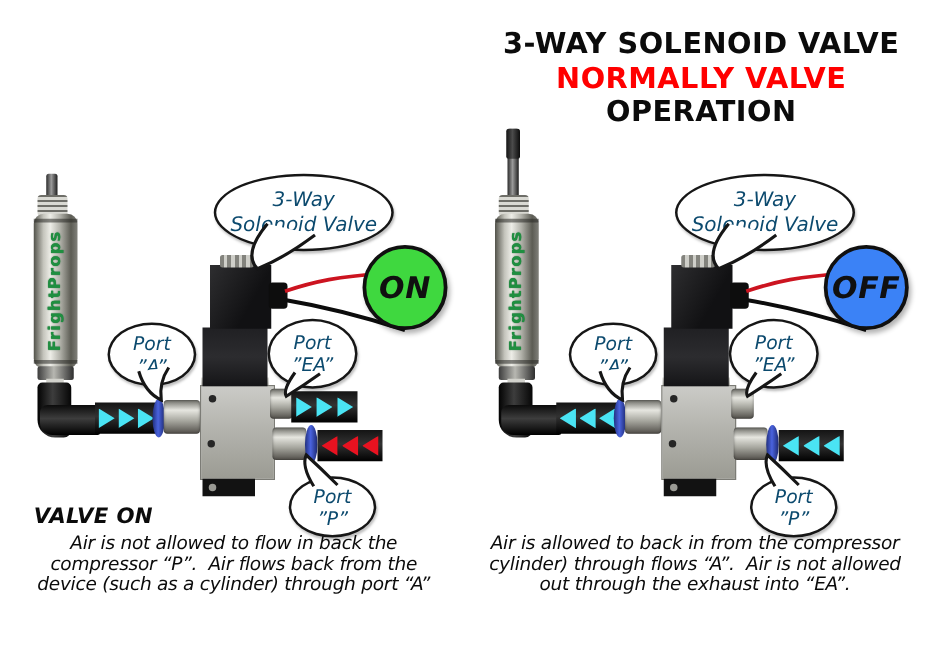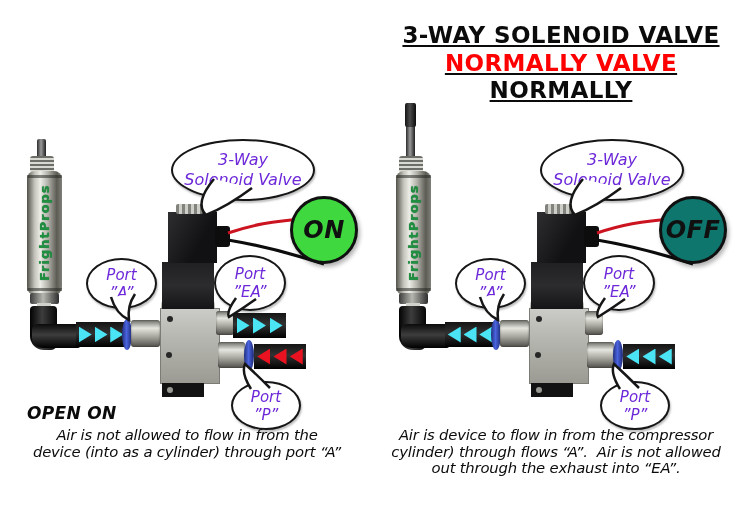--- a/index.html
+++ b/index.html
@@ -1,20 +1,20 @@
 <!DOCTYPE html>
 <html><head>
 <meta charset="utf-8">
 <style>
   html,body{margin:0;padding:0;width:750px;height:521px;background:#ffffff;overflow:hidden;
     font-family:"DejaVu Sans","Liberation Sans",sans-serif;color:#0b0b0b;}
   .abs{position:absolute;}
   
   #title{position:absolute;left:378px;top:22px;width:366px;text-align:center;
-    font-weight:bold;font-size:23px;line-height:27.5px;letter-spacing:.4px;z-index:4;text-decoration:underline;}
+    font-weight:bold;font-size:23px;line-height:27.5px;letter-spacing:.4px;z-index:4;}
   #title .red-line{color:#ff0000;}
   
   .panel{position:absolute;top:0;width:375px;height:521px;}
   #panel-on{left:0;}
   #panel-off{left:369px;}
   
   .cyl-rod{left:37px;top:139px;width:9px;height:19px;border-radius:2px;
     background:linear-gradient(90deg,#2c2c2c,#9a9a9a 45%,#1e1e1e);}
   .panel-off .cyl-rod{top:103px;height:58px;}
   .panel-off .cyl-rod::after{content:"";position:absolute;left:-1px;right:-1px;top:0;height:24px;
@@ -73,41 +73,41 @@
     background:repeating-linear-gradient(90deg,#83837d 0 3px,#cfcfc9 3px 6px);}
   .cable-gland{left:215px;top:226px;width:15px;height:21px;border-radius:3px;background:#0d0d0d;}
   
   .badge{position:absolute;left:290px;top:196px;width:62px;height:62px;border-radius:50%;
     border:3.5px solid #101010;display:flex;align-items:center;justify-content:center;
     font-style:italic;font-weight:bold;font-size:24px;letter-spacing:.5px;color:#101010;
     box-shadow:2px 3px 4px rgba(0,0,0,.3);z-index:3;}
   
   .bubble{position:absolute;background:#fff;border:2.5px solid #161616;border-radius:50%;
     display:flex;flex-direction:column;align-items:center;justify-content:center;text-align:center;
-    font-style:italic;color:#6d28d9;z-index:5;box-shadow:1px 2px 2px rgba(0,0,0,.25);}
+    font-style:italic;color:#0c4a6e;z-index:5;box-shadow:1px 2px 2px rgba(0,0,0,.25);}
   .bubble-valve{left:171px;top:139px;width:140px;height:58px;font-size:16px;line-height:20px;}
   .bubble-a{left:86px;top:258px;width:67px;height:47px;font-size:15px;line-height:18px;}
   .bubble-ea{left:214px;top:255px;width:68px;height:52px;font-size:15px;line-height:18px;}
   .bubble-p{left:231px;top:381px;width:66px;height:45px;font-size:15px;line-height:18px;}
   .overlay{position:absolute;left:0;top:0;width:375px;height:521px;pointer-events:none;}
   .overlay.wires{z-index:2;}
   .overlay.tails{z-index:6;}
   
   .caption-title{left:27px;top:403px;font-size:17px;font-weight:bold;font-style:italic;letter-spacing:.3px;}
   .caption-body{left:4px;top:427px;width:366px;text-align:center;font-style:italic;
     font-size:14.8px;line-height:16.5px;letter-spacing:-.2px;}
   .caption-line{white-space:pre;}
 </style>
 </head>
 <body>
 
 <div id="title">
   <div>3-WAY SOLENOID VALVE</div>
   <div class="red-line">NORMALLY VALVE</div>
-  <div>NORMALLY</div>
+  <div>OPERATION</div>
 </div>
 
 <div class="panel" id="panel-on">
 
   <div class="abs cyl-rod"></div>
   <div class="abs cyl-collar"></div>
   <div class="abs cyl-body">
     <div class="cyl-label">FrightProps</div>
   </div>
   <div class="abs cyl-cap"></div>
@@ -172,24 +172,25 @@
     <div>”P”</div>
   </div>
 
   <svg class="overlay tails" viewBox="0 0 375 521">
     <path d="M214,179 Q194,203 206,215 Q228,206 252,188" fill="#fff" stroke="#161616" stroke-width="2.5"></path>
     <path d="M111,297 Q116,314 129,320 Q127,306 135,294" fill="#fff" stroke="#161616" stroke-width="2.5"></path>
     <path d="M236,298 Q226,312 229,317 Q242,309 256,299" fill="#fff" stroke="#161616" stroke-width="2.5"></path>
     <path d="M251,389 Q241,373 245,364 Q257,375 270,388" fill="#fff" stroke="#161616" stroke-width="2.5"></path>
   </svg>
 
-  <div class="abs caption-title">OPEN ON</div>
+  <div class="abs caption-title">VALVE ON</div>
   <div class="abs caption-body">
-    <div class="caption-line">Air is not allowed to flow in from the</div>
-    <div class="caption-line">device (into as a cylinder) through port “A”</div>
+    <div class="caption-line">Air is not allowed to flow in back the</div>
+    <div class="caption-line">compressor “P”.  Air flows back from the</div>
+    <div class="caption-line">device (such as a cylinder) through port “A”</div>
   </div>
 </div>
 
 <div class="panel panel-off" id="panel-off">
 
   <div class="abs cyl-rod"></div>
   <div class="abs cyl-collar"></div>
   <div class="abs cyl-body">
     <div class="cyl-label">FrightProps</div>
   </div>
@@ -224,21 +225,21 @@
     <div class="flow-arrow left" style="background: rgb(74, 228, 244);"></div>
     <div class="flow-arrow left" style="background: rgb(74, 228, 244);"></div>
     <div class="flow-arrow left" style="background: rgb(74, 228, 244);"></div>
   </div>
 
   <svg class="overlay wires" viewBox="0 0 375 521">
     <path d="M228,233 C252,225 272,221 305,219" fill="none" stroke="#cc1420" stroke-width="3"></path>
     <path d="M228,240 C258,245 290,253 324,264" fill="none" stroke="#0c0c0c" stroke-width="3.2"></path>
   </svg>
 
-  <div class="badge" style="background: #0f766e;">OFF</div>
+  <div class="badge" style="background: #3b82f6;">OFF</div>
 
   <div class="bubble bubble-valve">
     <div>3-Way</div>
     <div>Solenoid Valve</div>
   </div>
   <div class="bubble bubble-a">
     <div>Port</div>
     <div>”A”</div>
   </div>
   <div class="bubble bubble-ea">
@@ -251,17 +252,17 @@
   </div>
 
   <svg class="overlay tails" viewBox="0 0 375 521">
     <path d="M214,179 Q194,203 206,215 Q228,206 252,188" fill="#fff" stroke="#161616" stroke-width="2.5"></path>
     <path d="M111,297 Q116,314 129,320 Q127,306 135,294" fill="#fff" stroke="#161616" stroke-width="2.5"></path>
     <path d="M236,298 Q226,312 229,317 Q242,309 256,299" fill="#fff" stroke="#161616" stroke-width="2.5"></path>
     <path d="M251,389 Q241,373 245,364 Q257,375 270,388" fill="#fff" stroke="#161616" stroke-width="2.5"></path>
   </svg>
 
   <div class="abs caption-body">
-    <div class="caption-line">Air is device to flow in from the compressor</div>
+    <div class="caption-line">Air is allowed to back in from the compressor</div>
     <div class="caption-line">cylinder) through flows “A”.  Air is not allowed</div>
     <div class="caption-line">out through the exhaust into “EA”.</div>
   </div>
 </div>
 
 </body></html>

